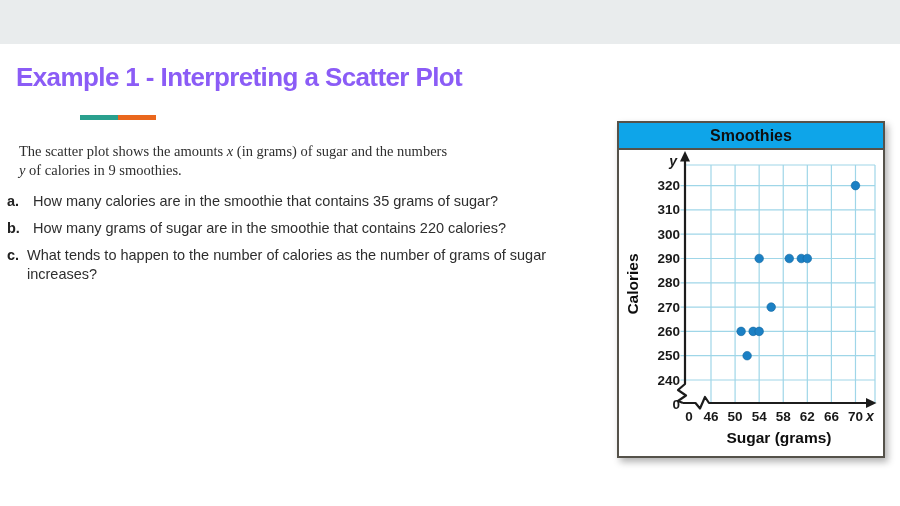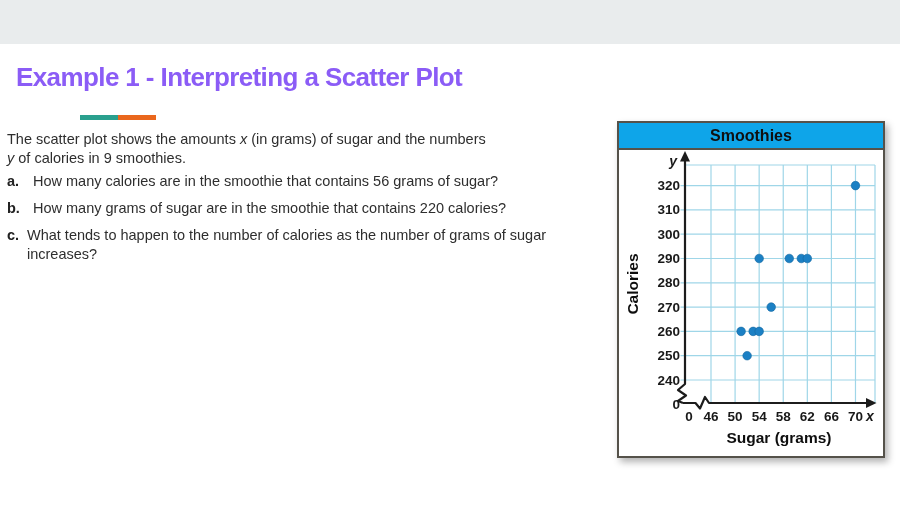--- a/index.html
+++ b/index.html
@@ -11,21 +11,21 @@
   .slide-title{
     position:absolute;left:16px;top:54px;font-size:26px;font-weight:bold;
     color:#8b5cf6;letter-spacing:-0.6px;white-space:nowrap;margin-top:8px;
   }
   .title-underline{position:absolute;left:80px;top:115px;width:76px;height:5px;display:flex;}
   .title-underline .seg{flex:1;height:100%;}
   .content{
     position:absolute;left:7px;top:130px;width:545px;
     font-size:14.5px;line-height:19px;color:#2e2e2e;
   }
-  .intro{margin:0;}
+  .intro{margin:12px;font-family:Liberation Serif, serif;}
   .intro .ln{display:block;}
   .q{position:relative;padding-left:26px;margin-top:8px;}
   .q.first{margin-top:4px;}
   .q.tight{padding-left:20px;}
   .q .lbl{position:absolute;left:0;top:0;font-weight:bold;color:#222;}
   em.v{font-style:italic;}
   
   .chart-panel{
     position:absolute;left:617px;top:121px;width:268px;height:337px;
     box-sizing:border-box;border:2px solid #55524a;background:#ffffff;
@@ -56,21 +56,21 @@
     <div class="seg" style="background: rgb(234, 103, 29);"></div>
   </div>
 
   <div class="content">
     <p class="intro">
       <span class="ln"><span>The scatter plot shows the amounts </span><em class="v">x</em><span> (in grams) of sugar and the numbers</span></span>
       <span class="ln"><em class="v">y</em><span> of calories in 9 smoothies.</span></span>
     </p>
     <div class="q first">
       <span class="lbl">a.</span>
-      <span>How many calories are in the smoothie that contains 56 grams of sugar?</span>
+      <span>How many calories are in the smoothie that contains 35 grams of sugar?</span>
     </div>
     <div class="q">
       <span class="lbl">b.</span>
       <span>How many grams of sugar are in the smoothie that contains 220 calories?</span>
     </div>
     <div class="q tight">
       <span class="lbl">c.</span>
       <span>What tends to happen to the number of calories as the number of grams of sugar increases?</span>
     </div>
   </div>

